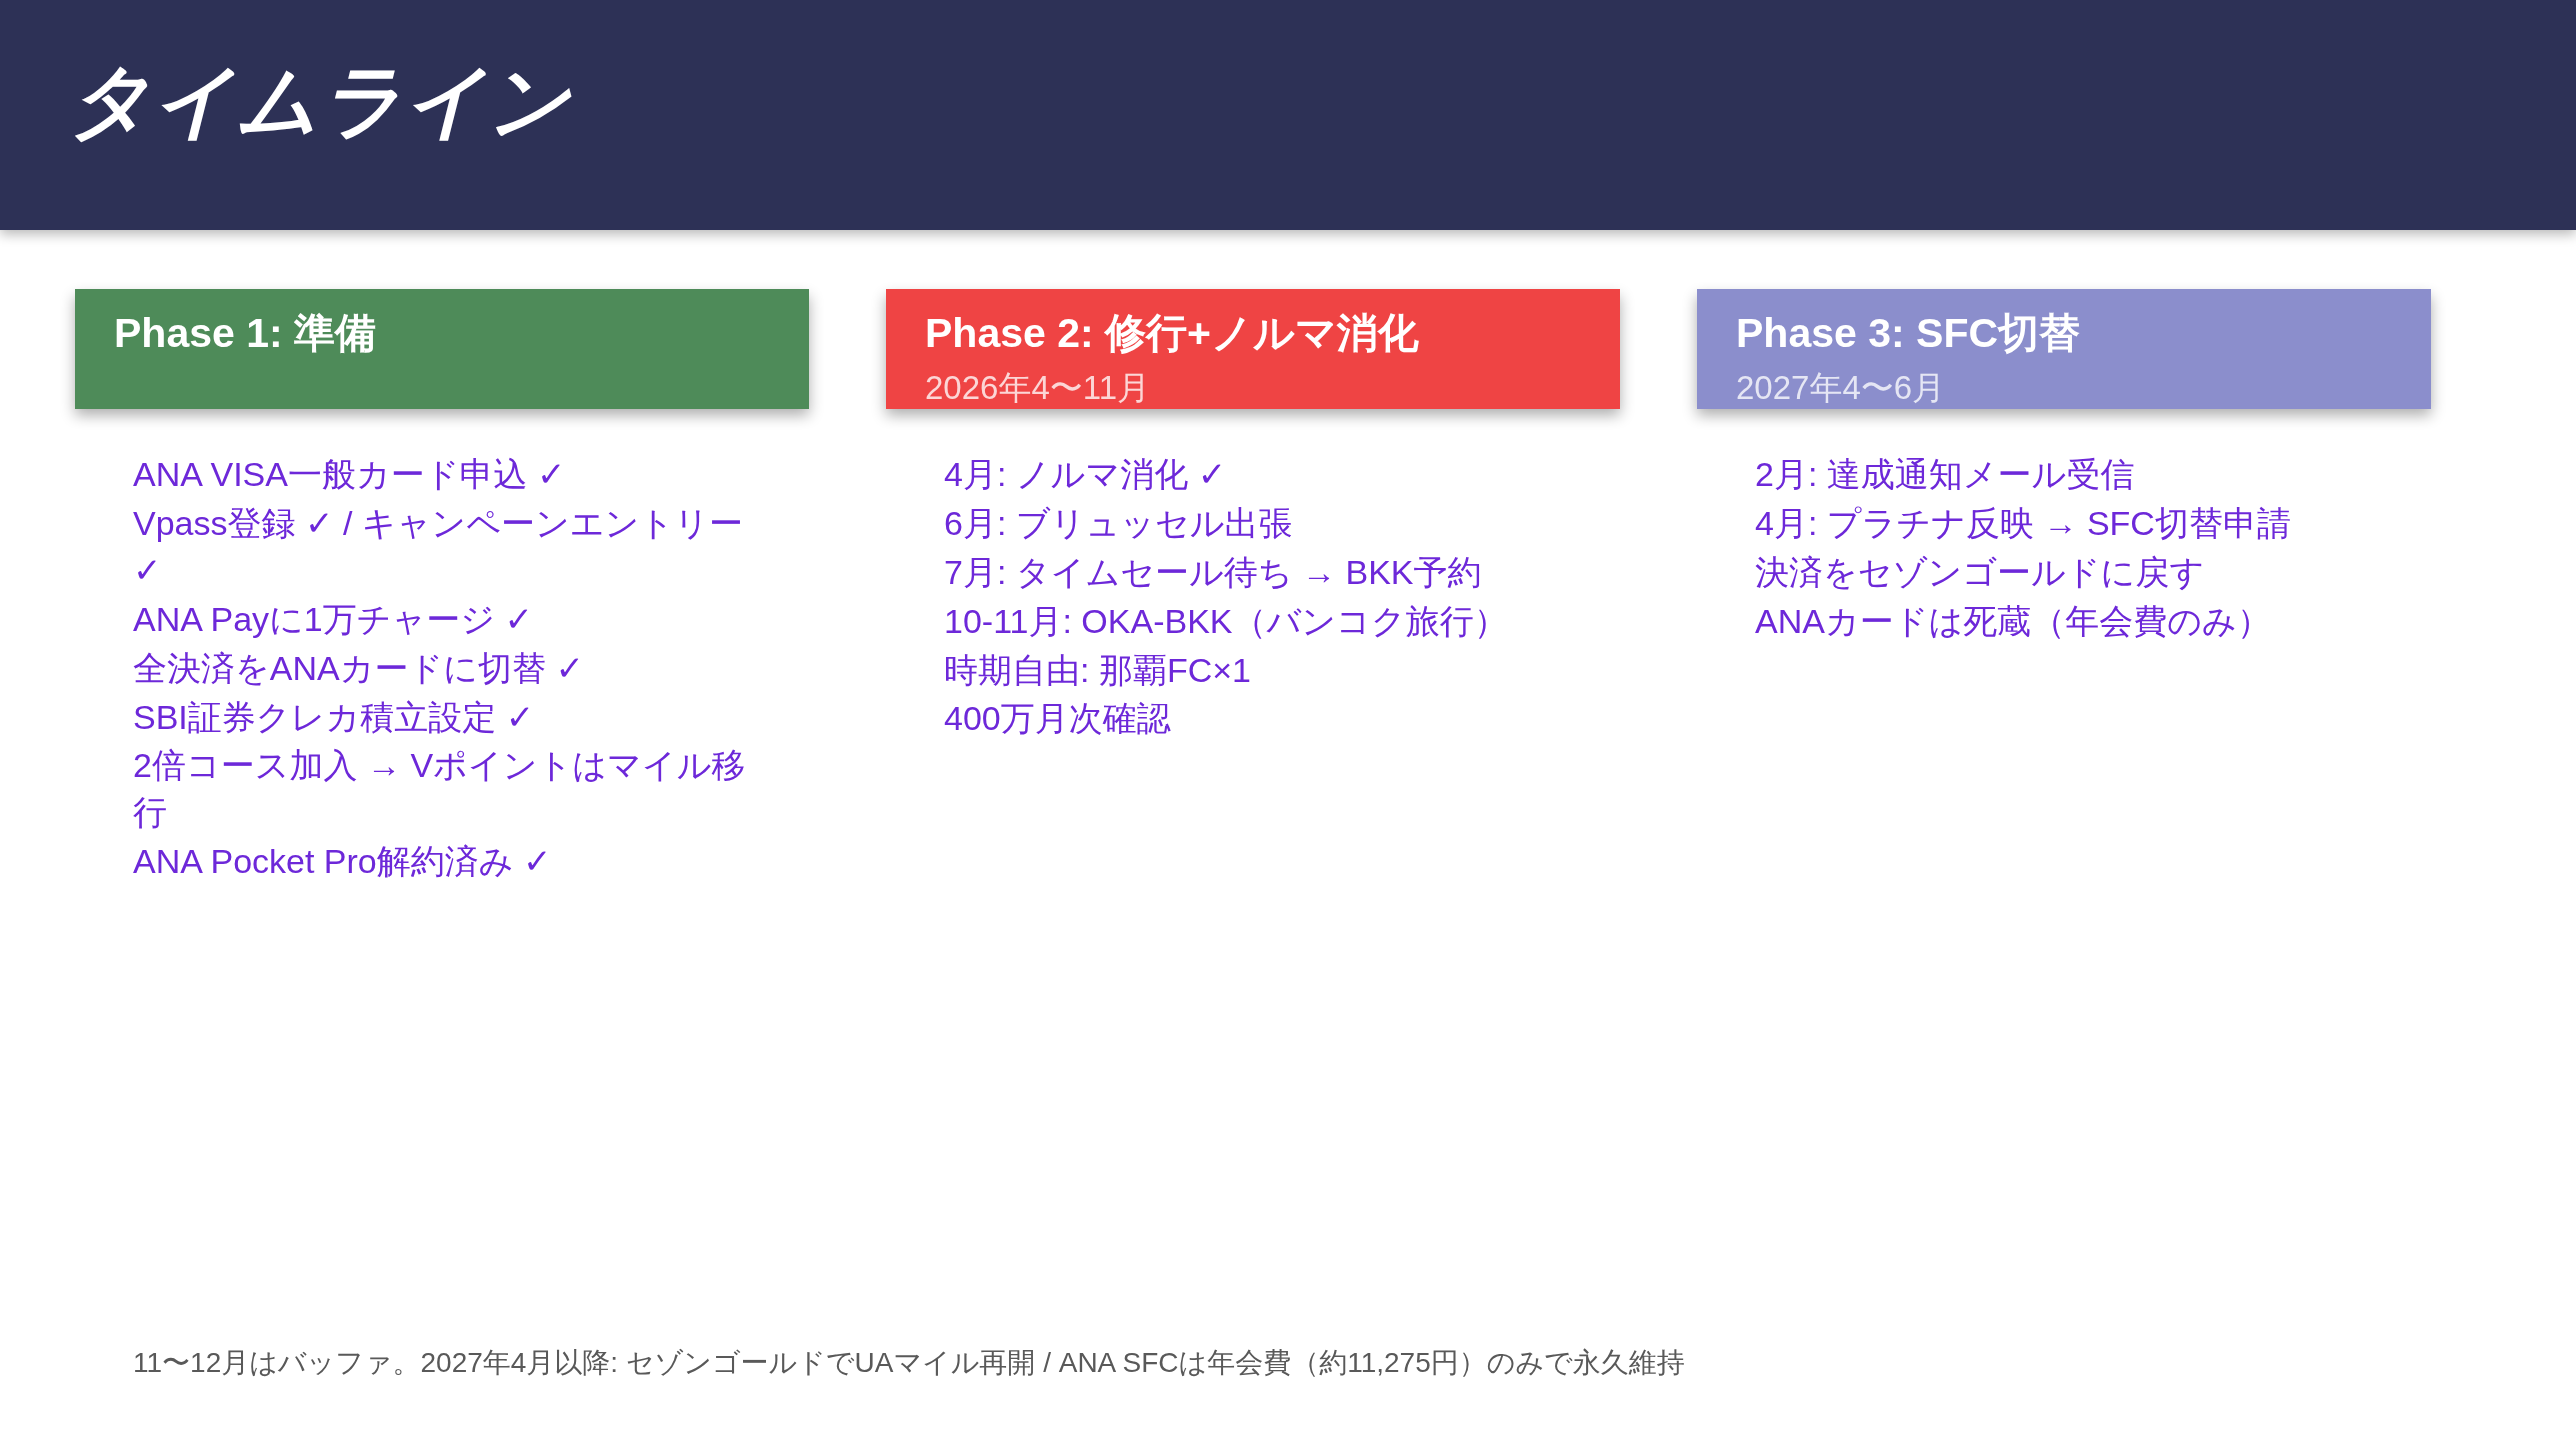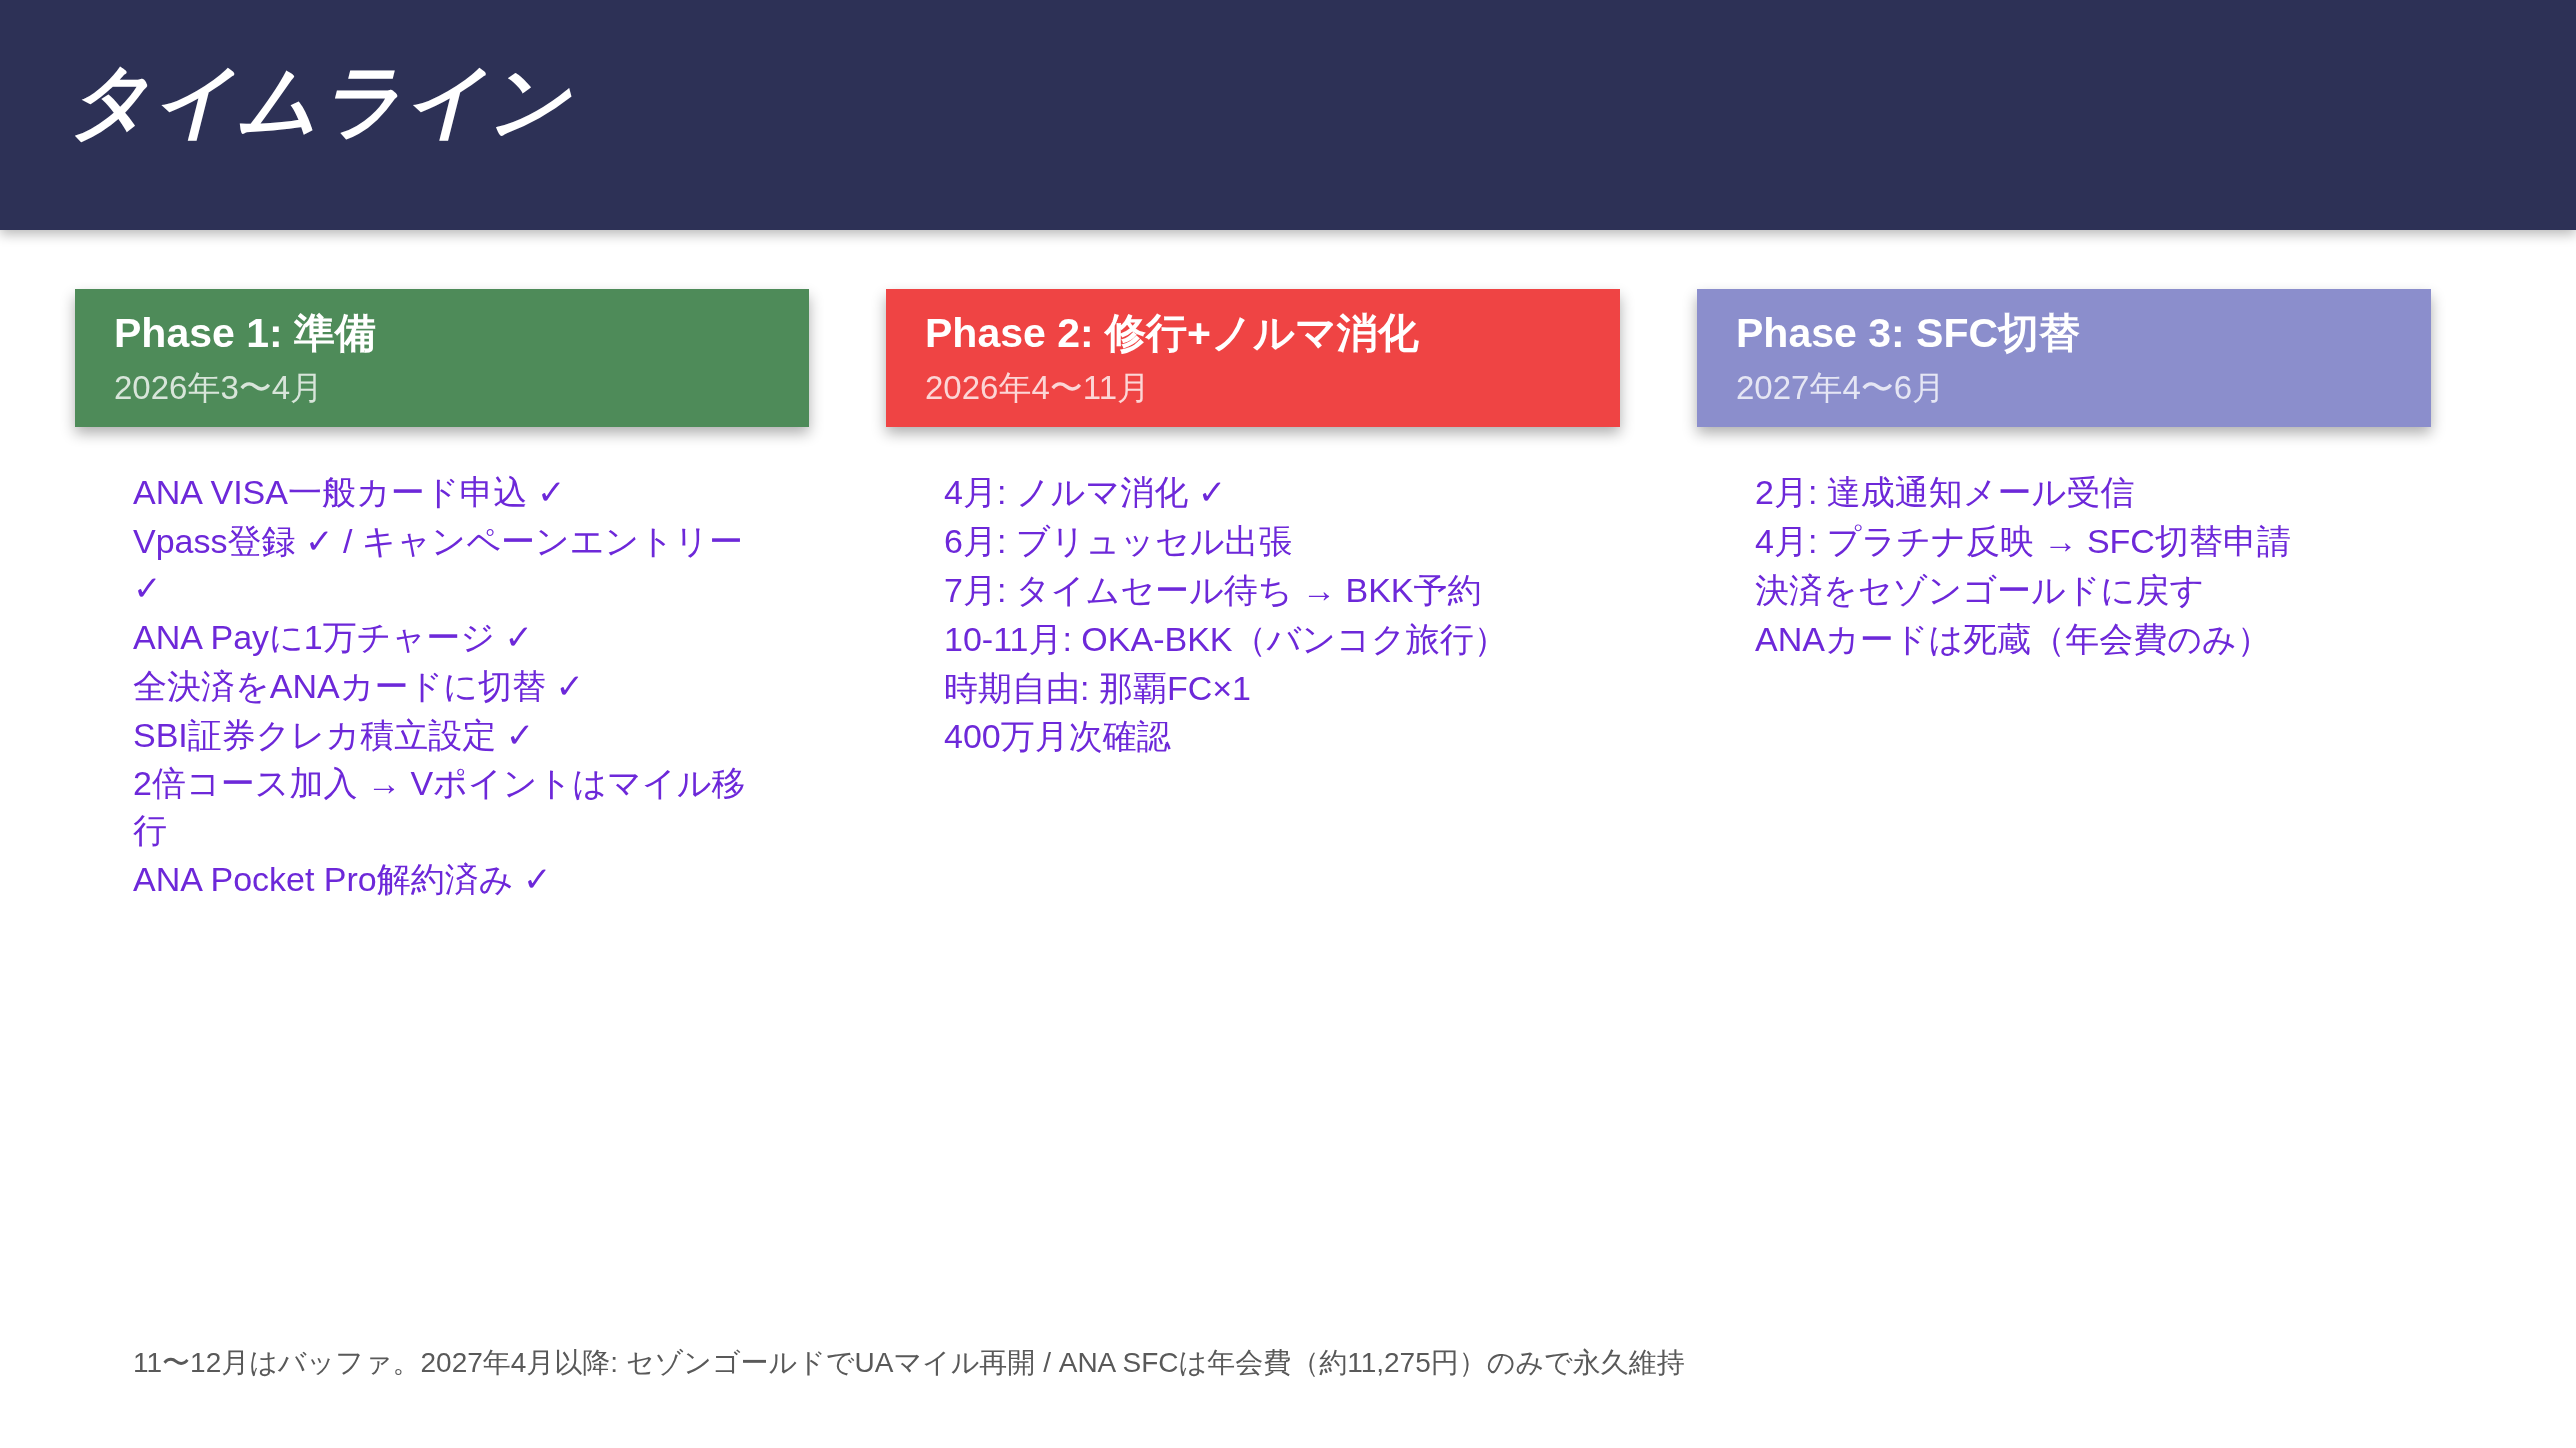--- a/index.html
+++ b/index.html
@@ -44,21 +44,21 @@
     position: absolute;
     left: 75px;
     top: 289px;
     display: flex;
     gap: 77px;
   }
   .phase-column {
     width: 734px;
   }
   .phase-card {
-    height: 138px;
+    height: 120px;
     box-sizing: border-box;
     padding: 20px 29px 0 39px;
     box-shadow: 0 6.8px 13.5px rgba(0,0,0,0.32);
   }
   .phase-card-title {
     margin: 0;
     color: #ffffff;
     font-size: 41px;
     font-weight: bold;
     line-height: 1.2;
@@ -98,21 +98,20 @@
 
 <header class="header-band" style="background-color: rgb(45, 49, 86);">
   <h1 class="slide-title">タイムライン</h1>
 </header>
 
 <main class="columns">
 
   <section class="phase-column">
     <div class="phase-card" style="background-color: rgb(78, 139, 89);">
       <h2 class="phase-card-title">Phase 1: 準備</h2>
-      <p class="phase-card-period">2026年3〜4月</p>
     </div>
     <ul class="phase-task-list">
         <li>ANA VISA一般カード申込 ✓</li>
         <li>Vpass登録 ✓ / キャンペーンエントリー ✓</li>
         <li>ANA Payに1万チャージ ✓</li>
         <li>全決済をANAカードに切替 ✓</li>
         <li>SBI証券クレカ積立設定 ✓</li>
         <li>2倍コース加入 → Vポイントはマイル移行</li>
         <li>ANA Pocket Pro解約済み ✓</li>
       </ul>

